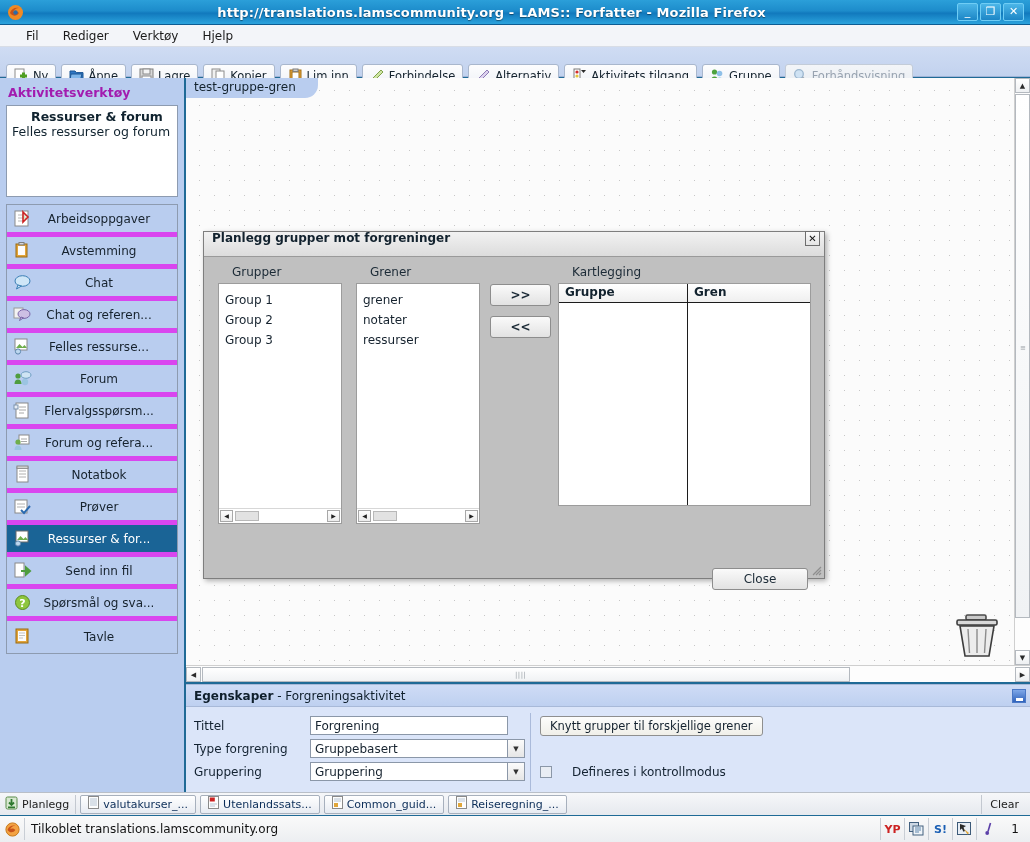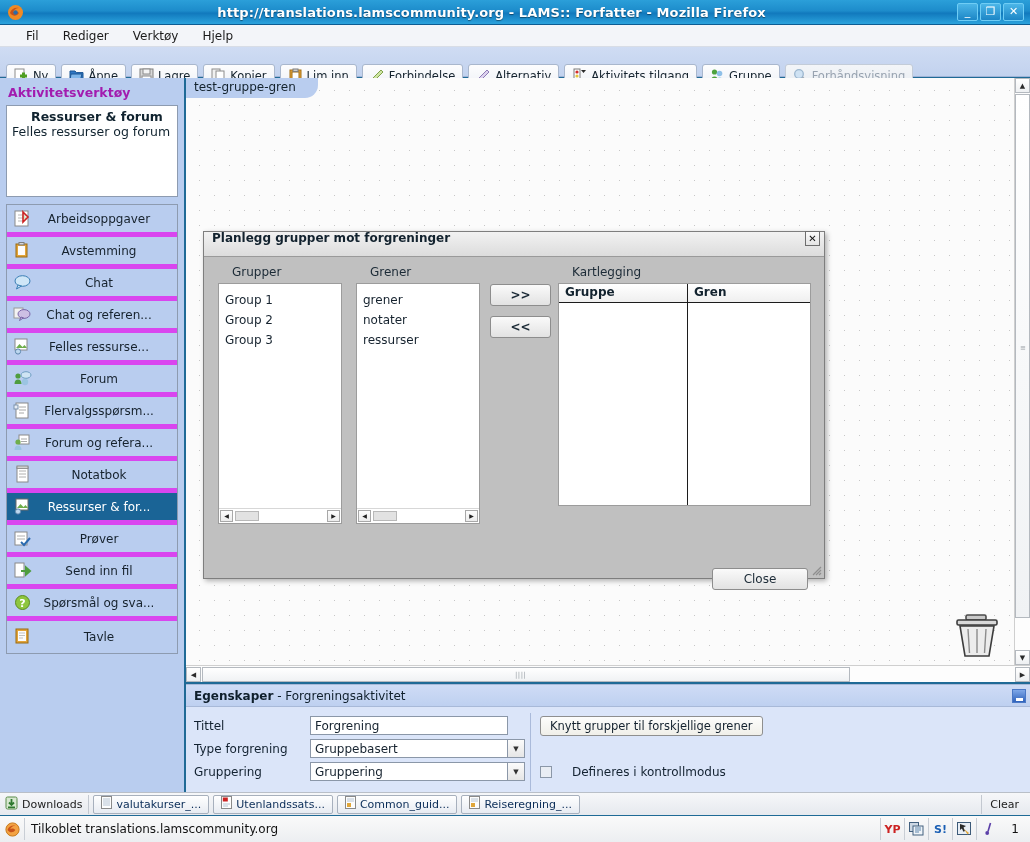--- a/index.html
+++ b/index.html
@@ -501,40 +501,40 @@
         <span class="sb-ico">
           <svg width="19" height="19" viewBox="0 0 19 19">
             <rect x="4" y="2" width="11" height="15" fill="#fff" stroke="#8a8a8a"></rect>
             <path d="M6 6h7M6 9h7M6 12h7" stroke="#b0b0b0"></path>
             <rect x="4" y="1" width="11" height="2.4" fill="#d8d8d8" stroke="#8a8a8a"></rect>
           </svg>
         </span>
         <span class="sb-label">Notatbok</span>
       </div>
 
+      <div class="sb-item">
+        <span class="sb-ico">
+          <svg width="19" height="19" viewBox="0 0 19 19">
+            <rect x="2" y="3" width="12" height="13" fill="#fff" stroke="#8a8a8a"></rect>
+            <path d="M4 7h8M4 10h8" stroke="#b0b0b0"></path>
+            <path d="M8 13l3 3 6-7" fill="none" stroke="#2a6ab0" stroke-width="2"></path>
+          </svg>
+        </span>
+        <span class="sb-label">Prøver</span>
+      </div>
+
       <div class="sb-item active">
         <span class="sb-ico">
           <svg width="19" height="19" viewBox="0 0 19 19">
             <rect x="3" y="2" width="12" height="11" fill="#fff" stroke="#6b6b6b"></rect>
             <path d="M4 11l3.5-4 3 3 2-2 2.5 3z" fill="#6fae4b"></path>
             <circle cx="5" cy="14.5" r="2.6" fill="#bcd7ef" stroke="#5d87ad"></circle>
           </svg>
         </span>
         <span class="sb-label">Ressurser &amp; for...</span>
-      </div>
-
-      <div class="sb-item">
-        <span class="sb-ico">
-          <svg width="19" height="19" viewBox="0 0 19 19">
-            <rect x="2" y="3" width="12" height="13" fill="#fff" stroke="#8a8a8a"></rect>
-            <path d="M4 7h8M4 10h8" stroke="#b0b0b0"></path>
-            <path d="M8 13l3 3 6-7" fill="none" stroke="#2a6ab0" stroke-width="2"></path>
-          </svg>
-        </span>
-        <span class="sb-label">Prøver</span>
       </div>
 
       <div class="sb-item">
         <span class="sb-ico">
           <svg width="19" height="19" viewBox="0 0 19 19">
             <rect x="2" y="2" width="9" height="14" fill="#fff" stroke="#8a8a8a"></rect>
             <path d="M8 10h8M13 6.5l4 3.5-4 3.5z" fill="#4f9d3e" stroke="#4f9d3e" stroke-width="2"></path>
           </svg>
         </span>
         <span class="sb-label">Send inn fil</span>
@@ -693,21 +693,21 @@
 
   <div class="dlbar">
     <div class="dl-label">
       <span>
         <svg width="13" height="14" viewBox="0 0 13 14">
           <rect x="1" y="1" width="11" height="12" rx="1.5" fill="#d7e8d0" stroke="#5b8c4a"></rect>
           <path d="M6.5 3v5M4 6.5l2.5 2.5L9 6.5" stroke="#2f7a2f" stroke-width="1.8" fill="none"></path>
           <rect x="3" y="10.5" width="7" height="1.6" fill="#2f7a2f"></rect>
         </svg>
       </span>
-      <span>Downloads</span>
+      <span>Planlegg</span>
     </div>
 
     <div class="dl-item">
       <span>
         <svg width="11" height="13" viewBox="0 0 11 13">
           <rect x="0.5" y="0.5" width="10" height="12" fill="#fdfdfd" stroke="#8a8a8a"></rect>
           <path d="M2 3h7M2 5h7M2 7h7M2 9h7" stroke="#b6c4d4"></path>
         </svg>
       </span>
       <span>valutakurser_...</span>

